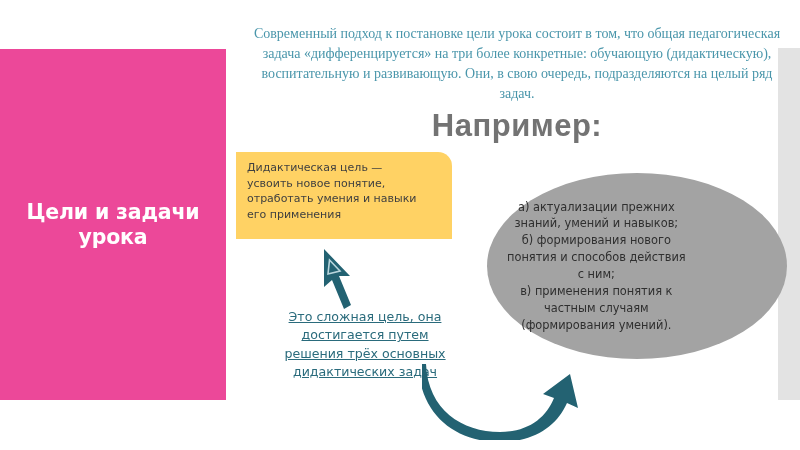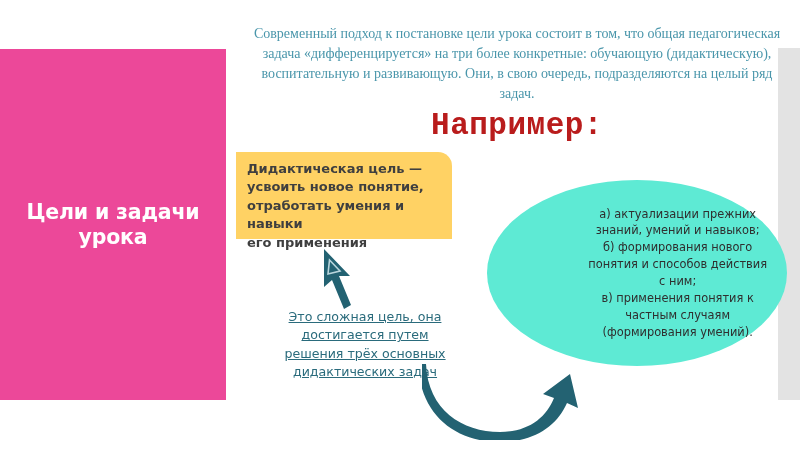--- a/index.html
+++ b/index.html
@@ -68,60 +68,59 @@
     text-align: center;
   }
 
   
   #example-heading {
     position: absolute;
     left: 243px;
     top: 108px;
     width: 548px;
     text-align: center;
-    color: #b91c1c;
-    font-family: Liberation Mono, monospace;
+    color: #737373;
+    font-family: Liberation Sans, sans-serif;
     font-weight: bold;
     font-size: 31px;
     letter-spacing: 0.5px;
   }
 
   
   #yellow-callout {
     position: absolute;
     left: 236px;
     top: 152px;
     width: 216px;
     height: 87px;
     background: #ffd264;
     border-radius: 0 14px 0 0;
     box-sizing: border-box;
     padding: 8px 10px 8px 11px;
   }
   #yellow-callout-text {
     color: #3f3f3f;
     font-family: "DejaVu Sans", sans-serif;
-    font-size: 13px;
+    font-size: 11px;
     line-height: 1.42;
     white-space: pre-line;
-    font-weight: bold;
   }
 
   
   #green-ellipse {
     position: absolute;
     left: 487px;
-    top: 180px;
+    top: 173px;
     width: 300px;
     height: 186px;
-    background: #5eead4;
+    background: #a3a3a3;
     border-radius: 50%;
     display: flex;
     align-items: center;
-    justify-content: flex-end;
+    justify-content: flex-start;
   }
   #green-ellipse-text {
     color: #2f2f2f;
     font-family: "DejaVu Sans", sans-serif;
     font-size: 11.4px;
     line-height: 1.48;
     text-align: center;
     white-space: pre-line;
     padding: 0 20px;
   }

